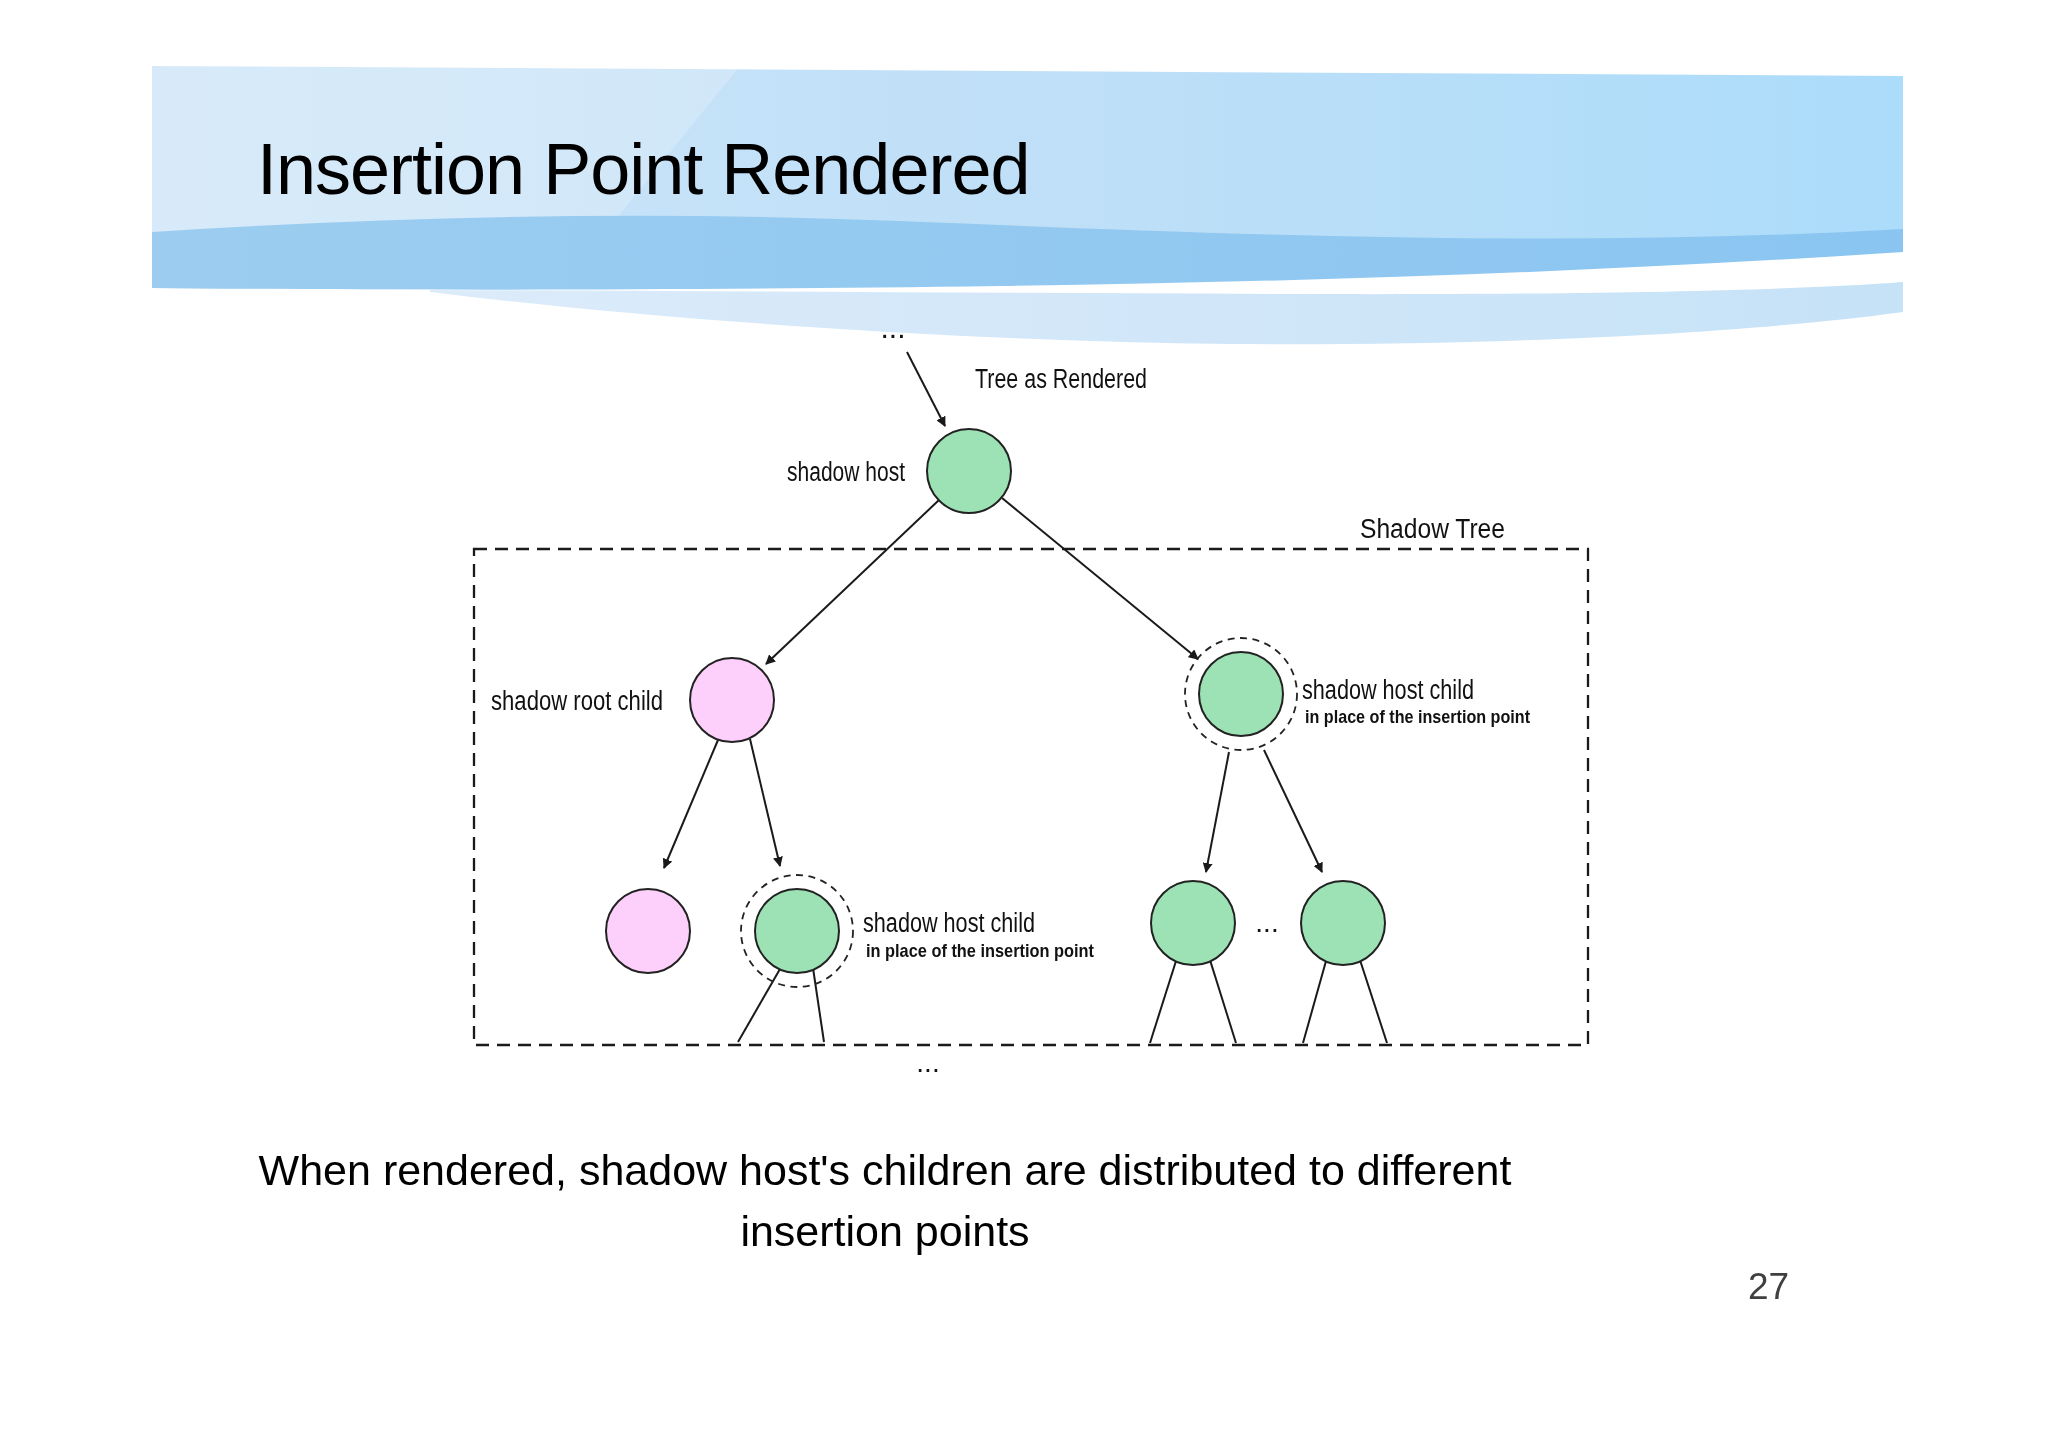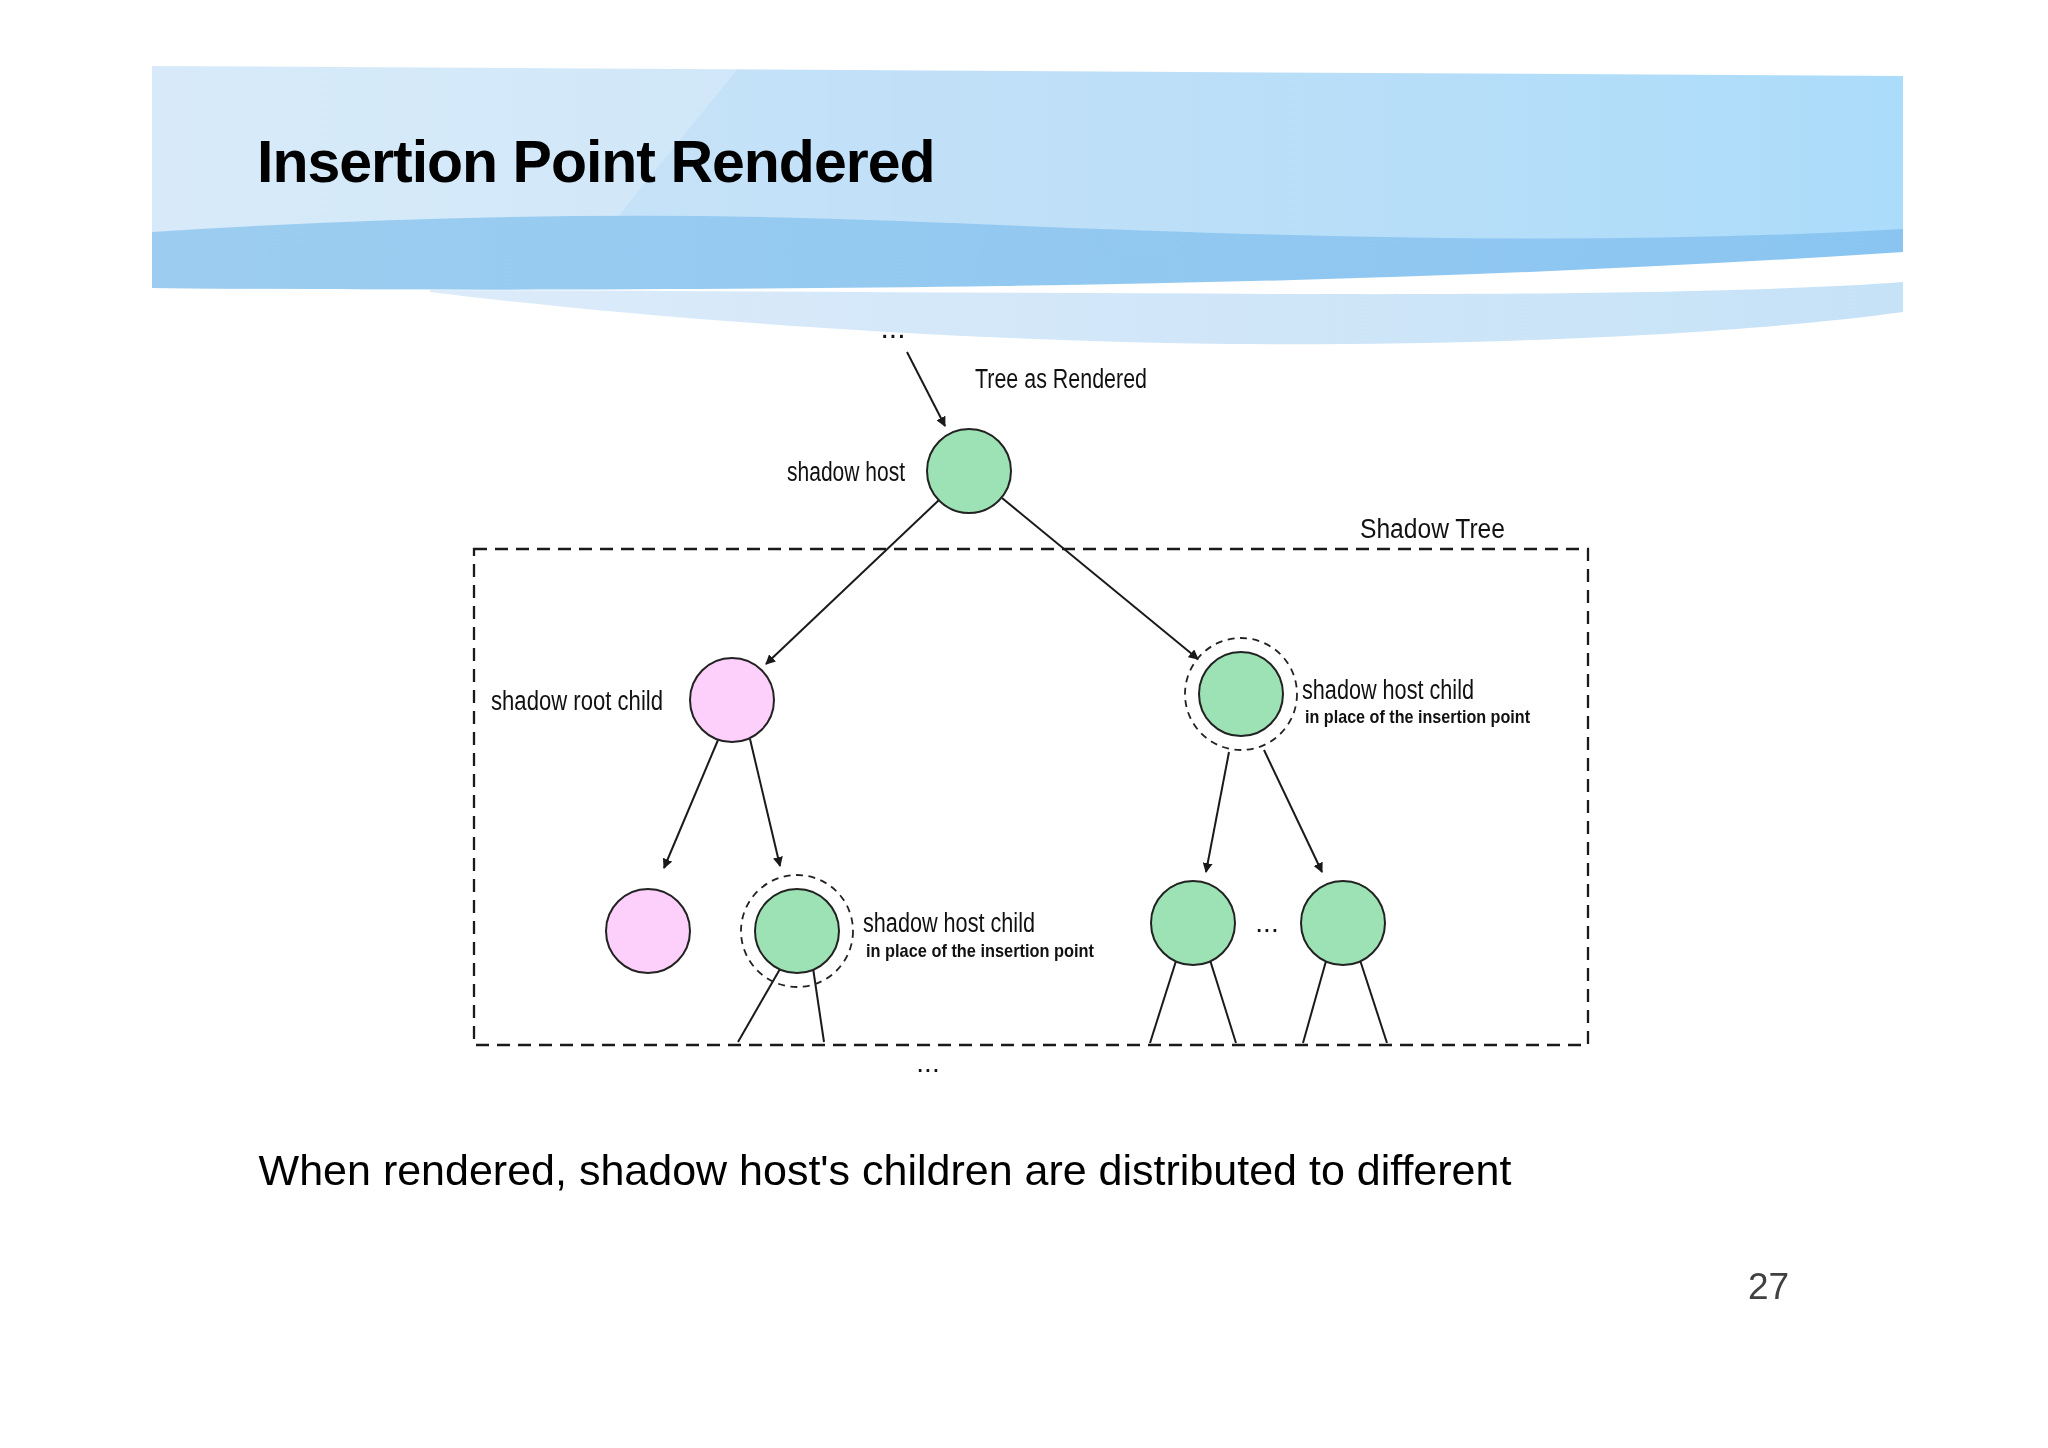--- a/index.html
+++ b/index.html
@@ -3,21 +3,21 @@
 <meta charset="utf-8">
 <style>
   html,body{margin:0;padding:0;background:#ffffff;}
   .slide{
     position:relative;width:2048px;height:1448px;background:#ffffff;overflow:hidden;
     font-family:"Liberation Sans","DejaVu Sans",sans-serif;color:#000;
   }
   .header-wave{position:absolute;left:0;top:0;width:2048px;height:380px;display:block;}
   .title{
     position:absolute;left:257px;top:128px;margin:0;
-    font-size:59px;font-weight:bold;letter-spacing:-1px;color:#000;
+    font-size:72px;font-weight:normal;letter-spacing:-1px;color:#000;
   }
   .diagram{position:absolute;left:0;top:0;width:2048px;height:1448px;display:block;}
   .diagram text{fill:#111;font-family:"Liberation Sans","DejaVu Sans",sans-serif;}
   .caption{
     position:absolute;left:0;top:1140px;width:1770px;text-align:center;
     font-size:43px;line-height:61px;color:#000;
   }
   .page-number{position:absolute;left:1748px;top:1266px;font-size:37px;color:#404040;}
 </style>
 </head>
@@ -99,17 +99,18 @@
 
     <text x="863" y="932" font-size="27" textLength="172" lengthAdjust="spacingAndGlyphs">shadow host child</text>
     <text x="866" y="957" font-size="19" font-weight="bold" textLength="228" lengthAdjust="spacingAndGlyphs">in place of the insertion point</text>
 
     <text x="1267" y="932" font-size="28" text-anchor="middle">...</text>
     <text x="928" y="1072" font-size="28" text-anchor="middle">...</text>
   </svg>
 
   <div class="caption">
     <div>When rendered, shadow host's children are distributed to different</div>
+    <div>insertion points</div>
   </div>
 
   <div class="page-number">27</div>
 
 </div>
 
 </body></html>

